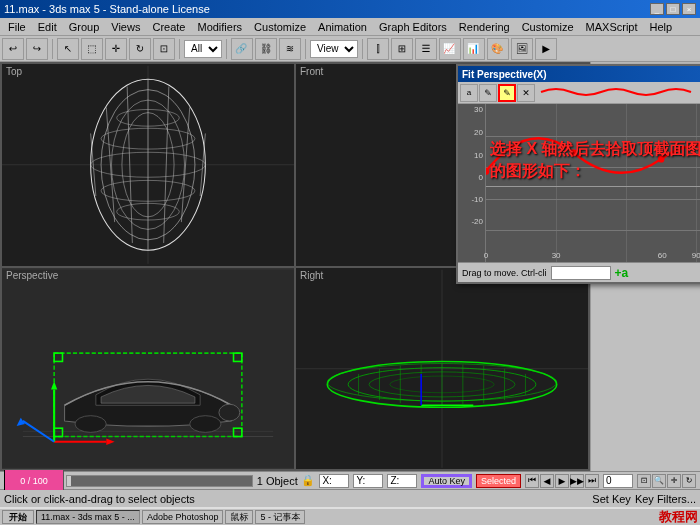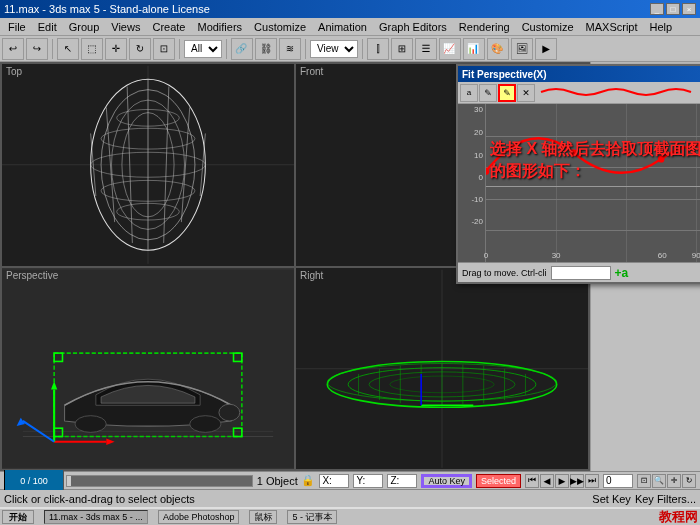--- a/index.html
+++ b/index.html
@@ -271,21 +271,20 @@
 
     .taskbar-btn {
       height: 14px;
       background: #c0c0c0;
       border: 1px solid #888;
       font-size: 9px;
       padding: 0 4px;
       cursor: pointer;
       display: flex;
       align-items: center;
-      margin-left: 8px;
     }
 
     .taskbar-btn.active {
       background: #aaa;
       border: 1px inset #888;
     }
 
     #start-btn {
       background: #c0c0c0;
       border: 1px solid #888;
@@ -657,21 +656,21 @@
 
     <div style="padding:2px; font-size:9px; color:#666; margin-top:4px;">Distan</div>
   </div>
 
 </div>
 
 <div id="bottom-area">
   <div id="status-bar">
 
     <div style="display:flex; align-items:center; gap:2px; flex:1;">
-      <div style="background:#0369a1; width:60px; height:28px; border:1px inset #555; display:flex; align-items:center; justify-content:center; font-size:9px; color:white;">0 / 100</div>
+      <div style="background:#ec4899; width:60px; height:28px; border:1px inset #555; display:flex; align-items:center; justify-content:center; font-size:9px; color:white;">0 / 100</div>
 
       <div style="flex:1; height:12px; background:#666; border:1px solid #888; position:relative;">
         <div style="position:absolute; left:0; top:0; bottom:0; width:4px; background:#ccc;"></div>
       </div>
     </div>
 
     <div style="display:flex; align-items:center; gap:4px;">
       <span>1 Object</span>
       <span>🔒</span>
       <div class="status-field">X:</div>

